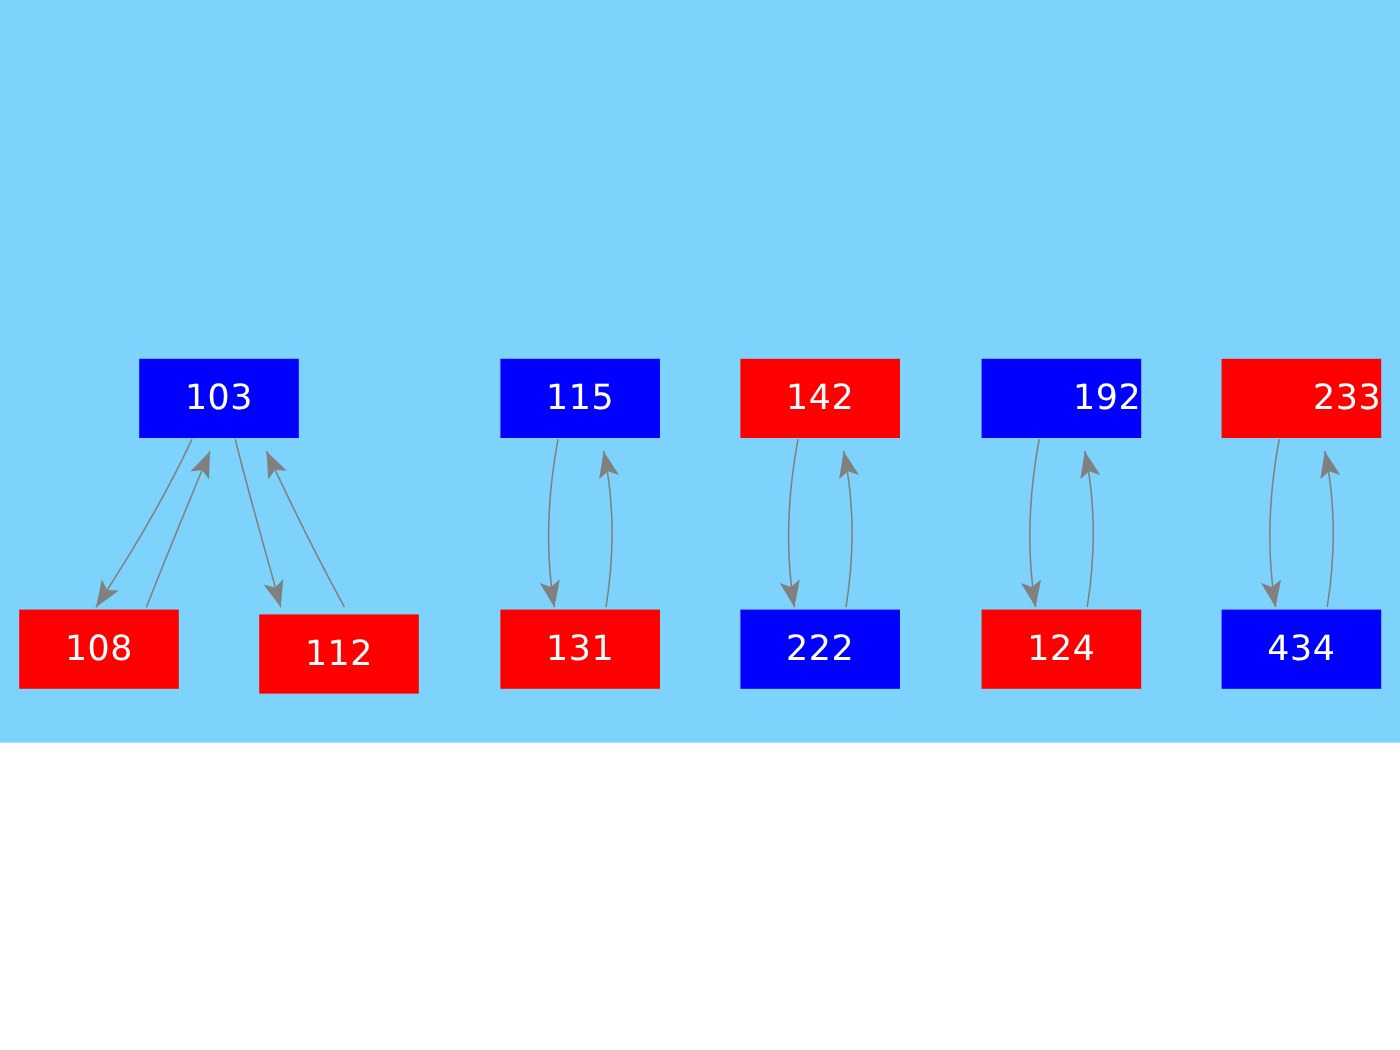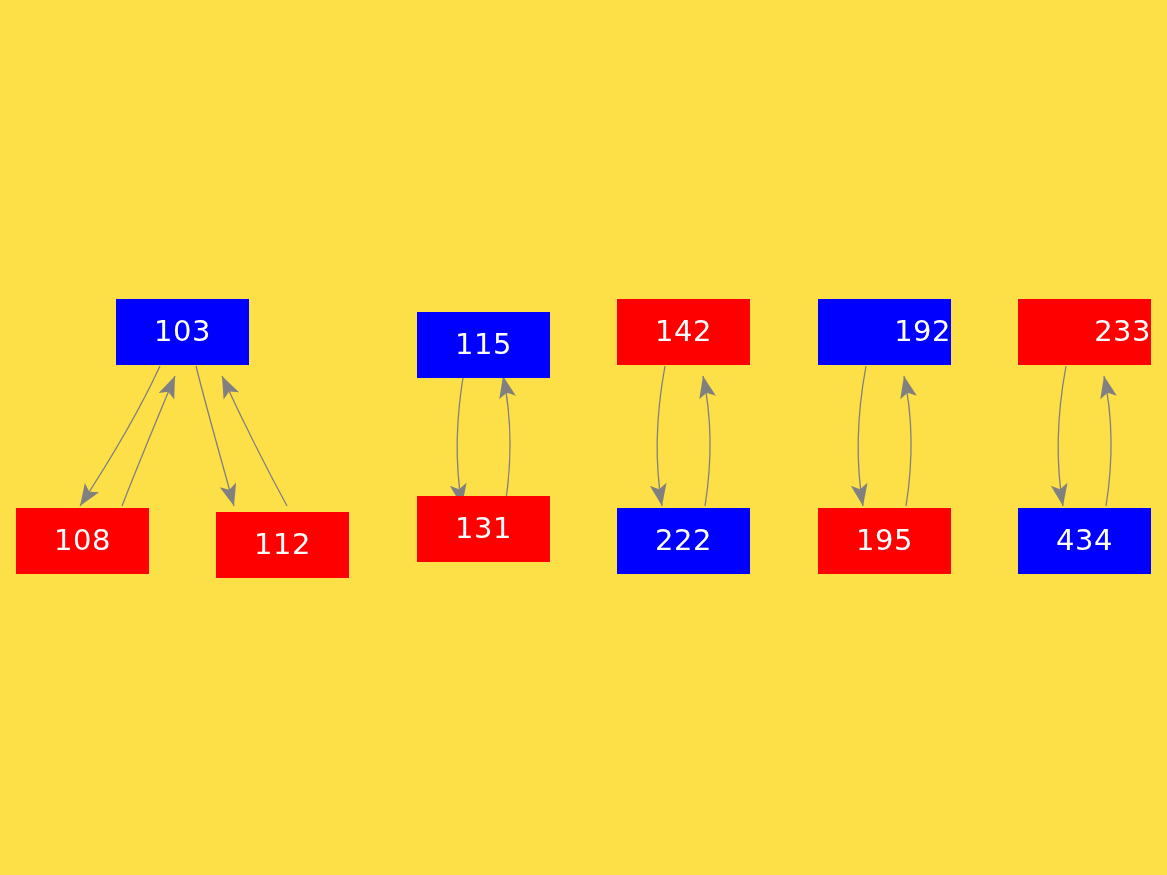--- a/index.html
+++ b/index.html
@@ -7,22 +7,22 @@
     margin: 0;
     padding: 0;
     background: #ffffff;
   }
   body {
     font-family: "DejaVu Sans", sans-serif;
   }
   #canvas {
     position: relative;
     width: 1167px;
-    height: 875px;
-    background: #fde047;
+    height: 619px;
+    background: #7dd3fc;
     overflow: hidden;
   }
   #edge-layer {
     position: absolute;
     left: 0;
     top: 0;
     width: 1167px;
     height: 875px;
     pointer-events: none;
   }
@@ -104,37 +104,37 @@
   <div id="node-layer">
       <div class="node" style="left: 116px; top: 299px; width: 133px; height: 66px; background: rgb(0, 0, 255);">
         <span class="node-label">103</span>
       </div>
       <div class="node" style="left: 16px; top: 508px; width: 133px; height: 66px; background: rgb(255, 0, 0);">
         <span class="node-label">108</span>
       </div>
       <div class="node" style="left: 216px; top: 512px; width: 133px; height: 66px; background: rgb(255, 0, 0);">
         <span class="node-label">112</span>
       </div>
-      <div class="node" style="left: 417px; top: 312px; width: 133px; height: 66px; background: rgb(0, 0, 255);">
+      <div class="node" style="left: 417px; top: 299px; width: 133px; height: 66px; background: rgb(0, 0, 255);">
         <span class="node-label">115</span>
       </div>
-      <div class="node" style="left: 417px; top: 496px; width: 133px; height: 66px; background: rgb(255, 0, 0);">
+      <div class="node" style="left: 417px; top: 508px; width: 133px; height: 66px; background: rgb(255, 0, 0);">
         <span class="node-label">131</span>
       </div>
       <div class="node" style="left: 617px; top: 299px; width: 133px; height: 66px; background: rgb(255, 0, 0);">
         <span class="node-label">142</span>
       </div>
       <div class="node" style="left: 617px; top: 508px; width: 133px; height: 66px; background: rgb(0, 0, 255); text-align: right;">
         <span class="node-label">222</span>
       </div>
       <div class="node" style="left: 818px; top: 299px; width: 133px; height: 66px; background: rgb(0, 0, 255); justify-content: flex-end;">
         <span class="node-label">192</span>
       </div>
       <div class="node" style="left: 818px; top: 508px; width: 133px; height: 66px; background: rgb(255, 0, 0);">
-        <span class="node-label">195</span>
+        <span class="node-label">124</span>
       </div>
       <div class="node" style="left: 1018px; top: 299px; width: 133px; height: 66px; background: rgb(255, 0, 0); justify-content: flex-end;">
         <span class="node-label">233</span>
       </div>
       <div class="node" style="left: 1018px; top: 508px; width: 133px; height: 66px; background: rgb(0, 0, 255);">
         <span class="node-label">434</span>
       </div>
     </div>
 
 </div>

